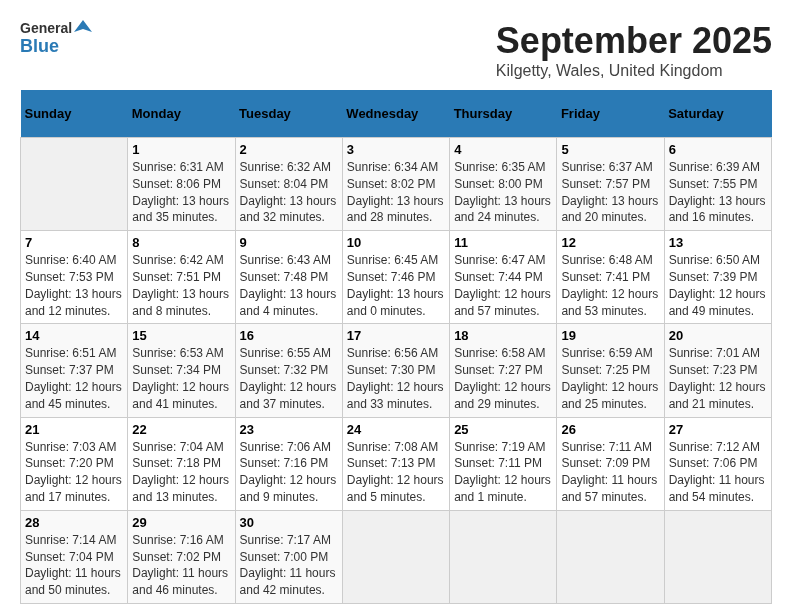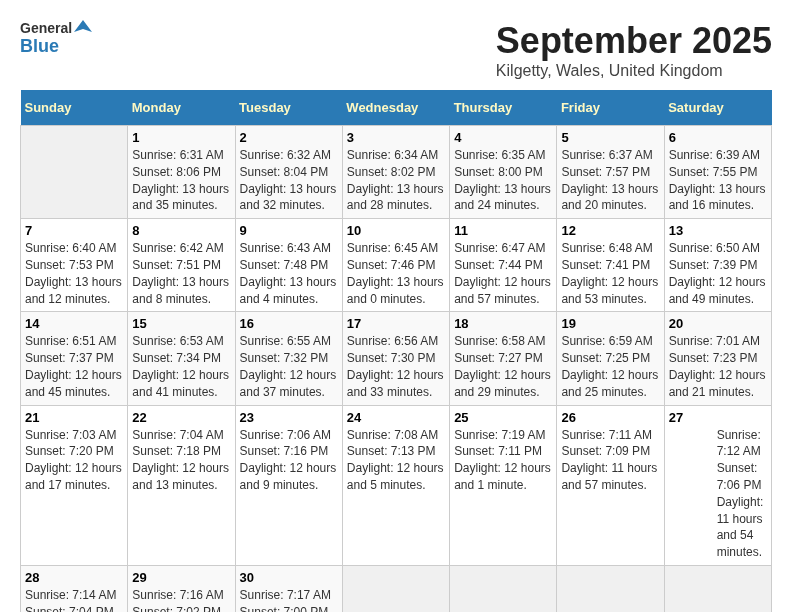--- a/index.html
+++ b/index.html
@@ -37,22 +37,22 @@
       font-size: 16px;
       color: #444;
     }
     table {
       width: 100%;
       border-collapse: collapse;
       font-size: 11px;
     }
     thead th {
       background-color: #2a7ab5;
-      color: #fef9c3;
-      padding: 10px 4px;
+      color: #000000;
+      padding: 16px 4px;
       text-align: left;
       font-size: 13px;
       font-weight: bold;
     }
     tbody td {
       border: 1px solid #ccc;
       vertical-align: top;
       padding: 4px;
       width: 107px;
       min-height: 80px;
@@ -295,21 +295,21 @@
         </td>
         <td>
           <span class="day-number">26</span>
           <div class="day-info" style="white-space: pre-line;">Sunrise: 7:11 AM
 Sunset: 7:09 PM
 Daylight: 11 hours
 and 57 minutes.</div>
         </td>
         <td>
           <span class="day-number">27</span>
-          <div class="day-info" style="white-space: pre-line; margin-left: 48px;">Sunrise: 7:12 AM
+          <div class="day-info" style="white-space: pre-line;">Sunrise: 7:12 AM
 Sunset: 7:06 PM
 Daylight: 11 hours
 and 54 minutes.</div>
         </td>
       </tr>
       <tr>
         <td>
           <span class="day-number">28</span>
           <div class="day-info" style="white-space: pre-line;">Sunrise: 7:14 AM
 Sunset: 7:04 PM

